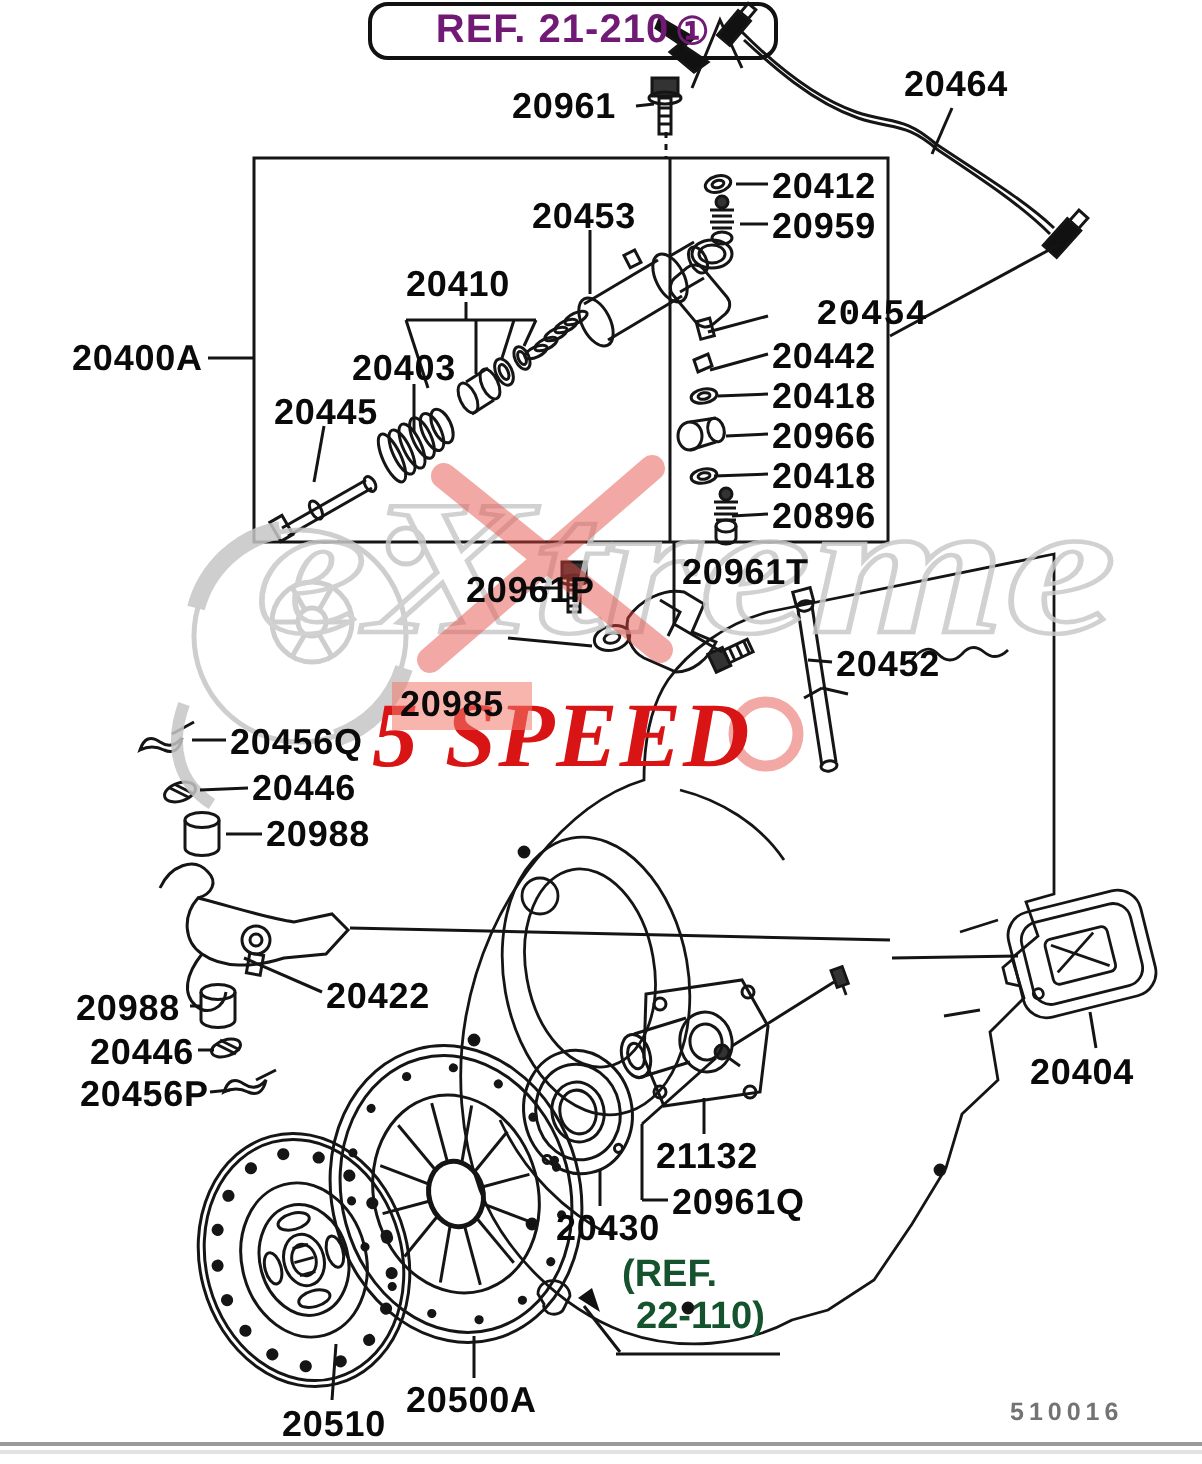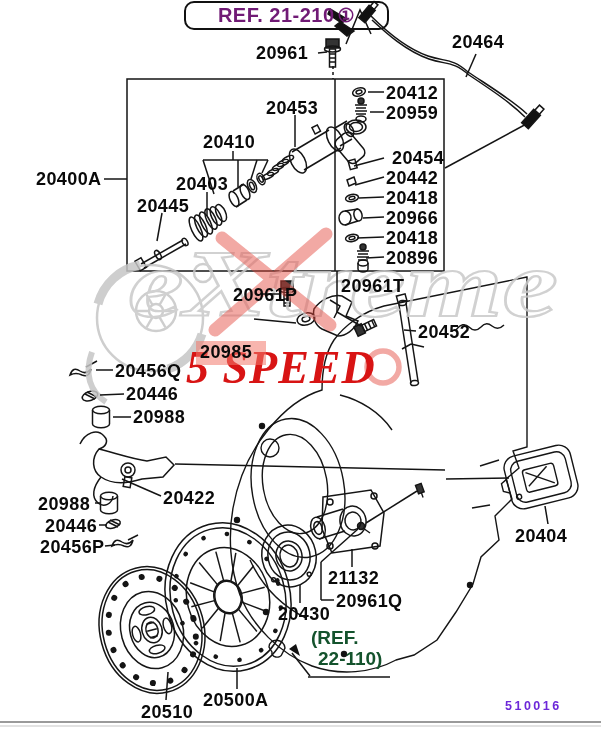--- a/index.html
+++ b/index.html
@@ -15,21 +15,21 @@
                justify-content:center;font:bold 20px "Liberation Sans",sans-serif;
                letter-spacing:.5px;color:#701a75;z-index:30;gap:3px;}
   #ref-top-box .marker{font-size:19px;font-weight:bold;}
   #ref-bottom{position:absolute;left:311px;top:604px;font:bold 19px/1.1 "Liberation Sans",sans-serif;
               color:#14532d;z-index:30;margin-top:24px;}
   #ref-bottom .l2{display:block;margin-left:7px;}
   #speed-note{position:absolute;left:186px;top:341px;
               font:italic bold 46px "Liberation Serif",serif;color:var(--accent_red,#d81414);
               letter-spacing:1px;white-space:nowrap;z-index:25;}
   #figure-code{position:absolute;left:505px;top:699px;
-               font:bold 12.5px "Liberation Sans",sans-serif;letter-spacing:2.5px;color:#6d28d9;z-index:30;}
+               font:bold 12.5px "Liberation Sans",sans-serif;letter-spacing:2.5px;color:#737373;z-index:30;}
   .bottom-rule-a{position:absolute;left:0;top:721px;width:601px;height:2px;background:#9a9a9a;z-index:5;}
   .bottom-rule-b{position:absolute;left:0;top:725px;width:601px;height:2px;background:#e2e2e2;z-index:5;}
 </style>
 </head>
 <body>
 
 <div id="stage">
 
   <svg id="art" width="601" height="732" viewBox="0 0 601 732">
 
@@ -385,21 +385,21 @@
   <div id="labels">
       <div class="part-label" style="left: 256px; top: 44px;">20961</div>
       <div class="part-label" style="left: 452px; top: 33px;">20464</div>
       <div class="part-label" style="left: 266px; top: 99px;">20453</div>
       <div class="part-label" style="left: 386px; top: 84px;">20412</div>
       <div class="part-label" style="left: 386px; top: 104px;">20959</div>
       <div class="part-label" style="left: 203px; top: 133px;">20410</div>
       <div class="part-label" style="left: 36px; top: 170px;">20400A</div>
       <div class="part-label" style="left: 176px; top: 175px;">20403</div>
       <div class="part-label" style="left: 137px; top: 197px;">20445</div>
-      <div class="part-label" style="left: 392px; top: 149px;">20454</div>
+      <div class="part-label" style="left: 408px; top: 149px; font-family: Liberation Mono, monospace;">20454</div>
       <div class="part-label" style="left: 386px; top: 169px;">20442</div>
       <div class="part-label" style="left: 386px; top: 189px;">20418</div>
       <div class="part-label" style="left: 386px; top: 209px;">20966</div>
       <div class="part-label" style="left: 386px; top: 229px;">20418</div>
       <div class="part-label" style="left: 386px; top: 249px;">20896</div>
       <div class="part-label" style="left: 197px; top: 286px; padding-left: 36px;">20961P</div>
       <div class="part-label hl" style="left: 200px; top: 309px; margin-top: 32px;">20985</div>
       <div class="part-label" style="left: 341px; top: 277px;">20961T</div>
       <div class="part-label" style="left: 418px; top: 323px;">20452</div>
       <div class="part-label" style="left: 115px; top: 362px;">20456Q</div>

